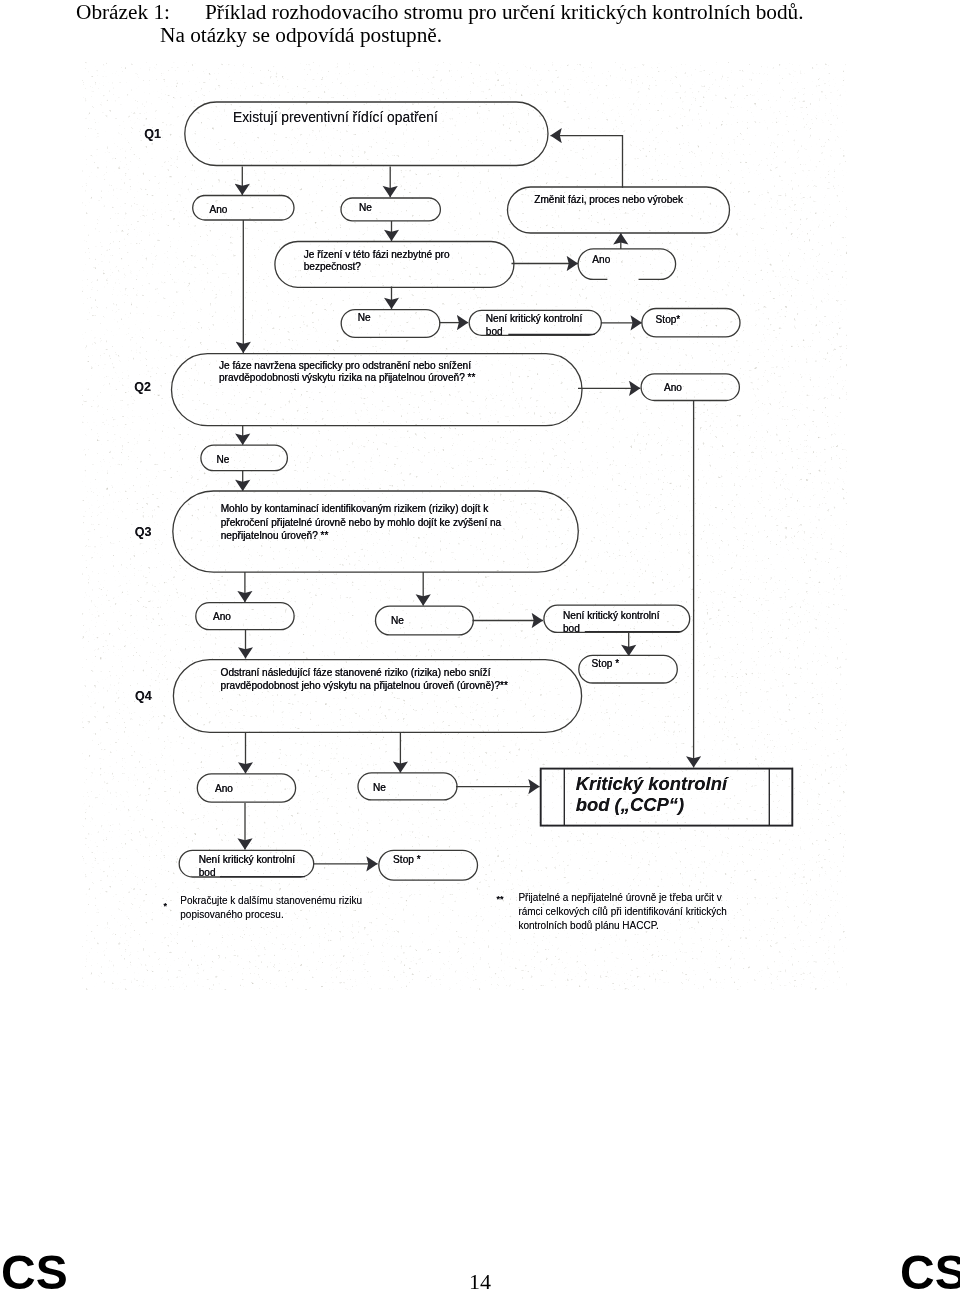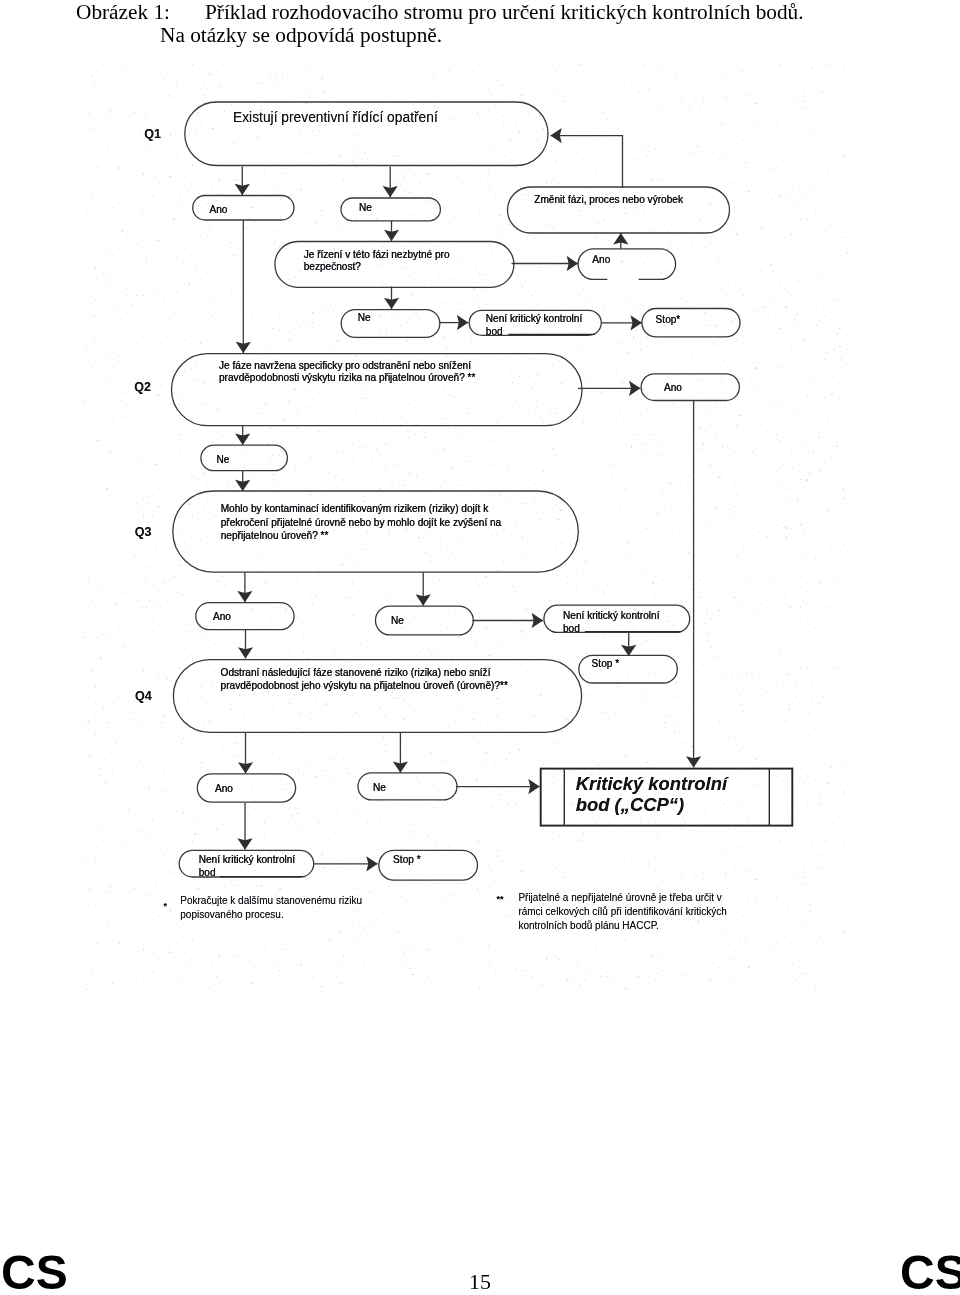--- a/index.html
+++ b/index.html
@@ -159,15 +159,15 @@
 <text class="fn" x="180.3" y="917.7">popisovaného procesu.</text>
 <text class="fn" x="518.4" y="901.1">Přijatelné a nepřijatelné úrovně je třeba určit v</text>
 <text class="fn" x="518.4" y="915.2">rámci celkových cílů při identifikování kritických</text>
 <text class="fn" x="518.4" y="929.3">kontrolních bodů plánu HACCP.</text>
 <text class="fnm" x="163.5" y="908.5">*</text>
 <text class="fnm" x="496.5" y="901.5">**</text>
 </g>
 </svg>
   </div>
   <div class="ftr" id="ftr-left">CS</div>
-  <div class="ftr" id="ftr-page">15</div>
+  <div class="ftr" id="ftr-page">14</div>
   <div class="ftr" id="ftr-right">CS</div>
 </div>
 
 </body></html>

